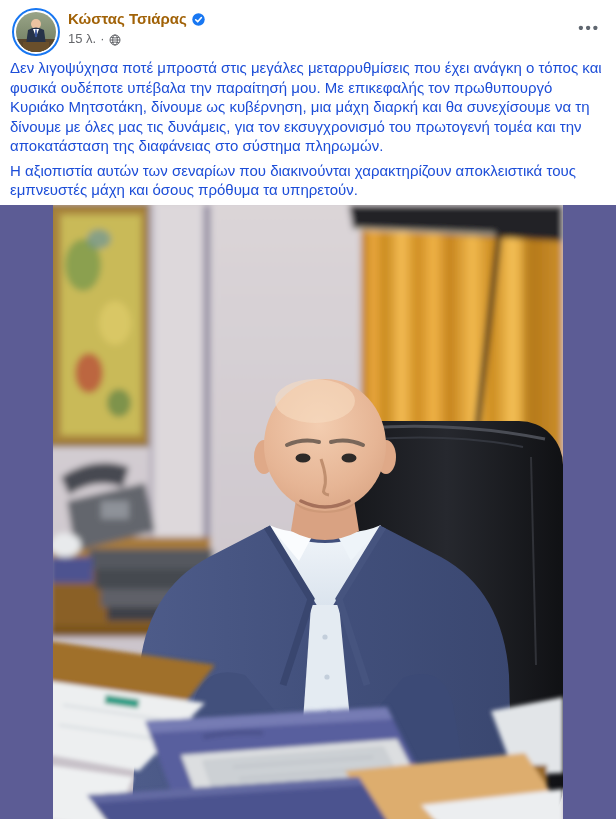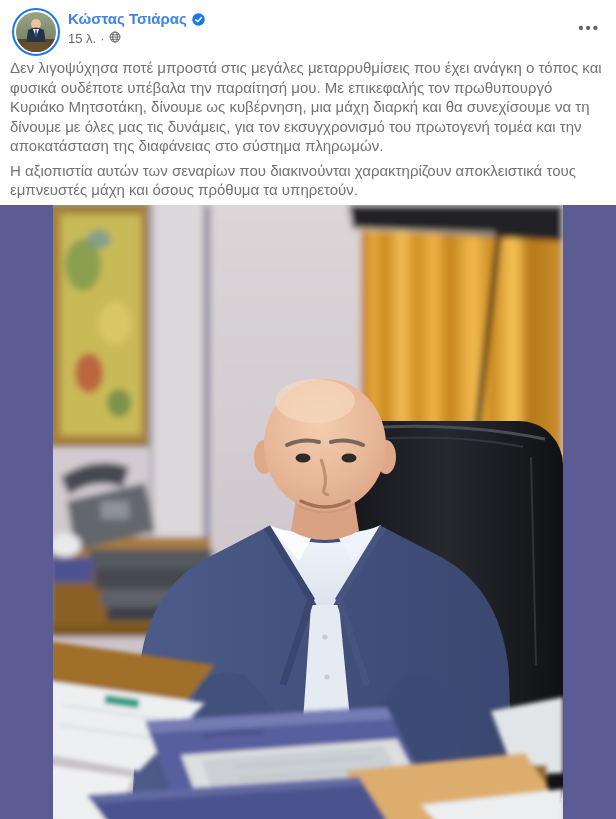--- a/index.html
+++ b/index.html
@@ -12,32 +12,32 @@
 
   
   .header{display:flex;align-items:flex-start;padding:8px 14px 0 12px;height:52px;box-sizing:border-box;position:relative;}
   .avatar-ring{
     width:40px;height:40px;border:2px solid #1877f2;padding:2px;border-radius:50%;
     flex:0 0 auto;cursor:pointer;background:#fff;
   }
   .avatar-ring svg{display:block;border-radius:50%;}
   .header-text{margin-left:8px;flex:1;min-width:0;}
   .name-row{display:flex;align-items:center;gap:5px;margin-top:1px;}
-  .author{font-size:15px;font-weight:700;color:#3b82f6;line-height:19px;cursor:pointer;}
+  .author{font-size:15px;font-weight:700;color:#a16207;line-height:19px;cursor:pointer;}
   .verified{flex:0 0 auto;margin-top:1px;}
-  .meta-row{display:flex;align-items:flex-start;gap:4px;font-size:13px;color:#65676b;margin-top:3px;cursor:pointer;}
+  .meta-row{display:flex;align-items:flex-end;gap:4px;font-size:13px;color:#65676b;margin-top:3px;cursor:pointer;}
   .meta-row .sep{color:#65676b;}
   .more{
     position:absolute;right:12px;top:14px;background:none;border:none;cursor:pointer;
     color:#606770;font-size:15px;font-weight:700;letter-spacing:2px;line-height:1;padding:6px 4px;
     border-radius:50%;
   }
 
   
-  .text{padding:6px 8px 0 10px;font-size:15px;line-height:19.5px;color:#737373;}
+  .text{padding:6px 8px 0 10px;font-size:15px;line-height:19.5px;color:#1d4ed8;}
   .text p{margin:0 0 5px 0;}
 
   
   .photo{
     margin-top:2px;height:622px;background:#5c5c95;
     display:flex;justify-content:center;overflow:hidden;cursor:pointer;
   }
   .photo svg{display:block;}
 </style>
 </head>

